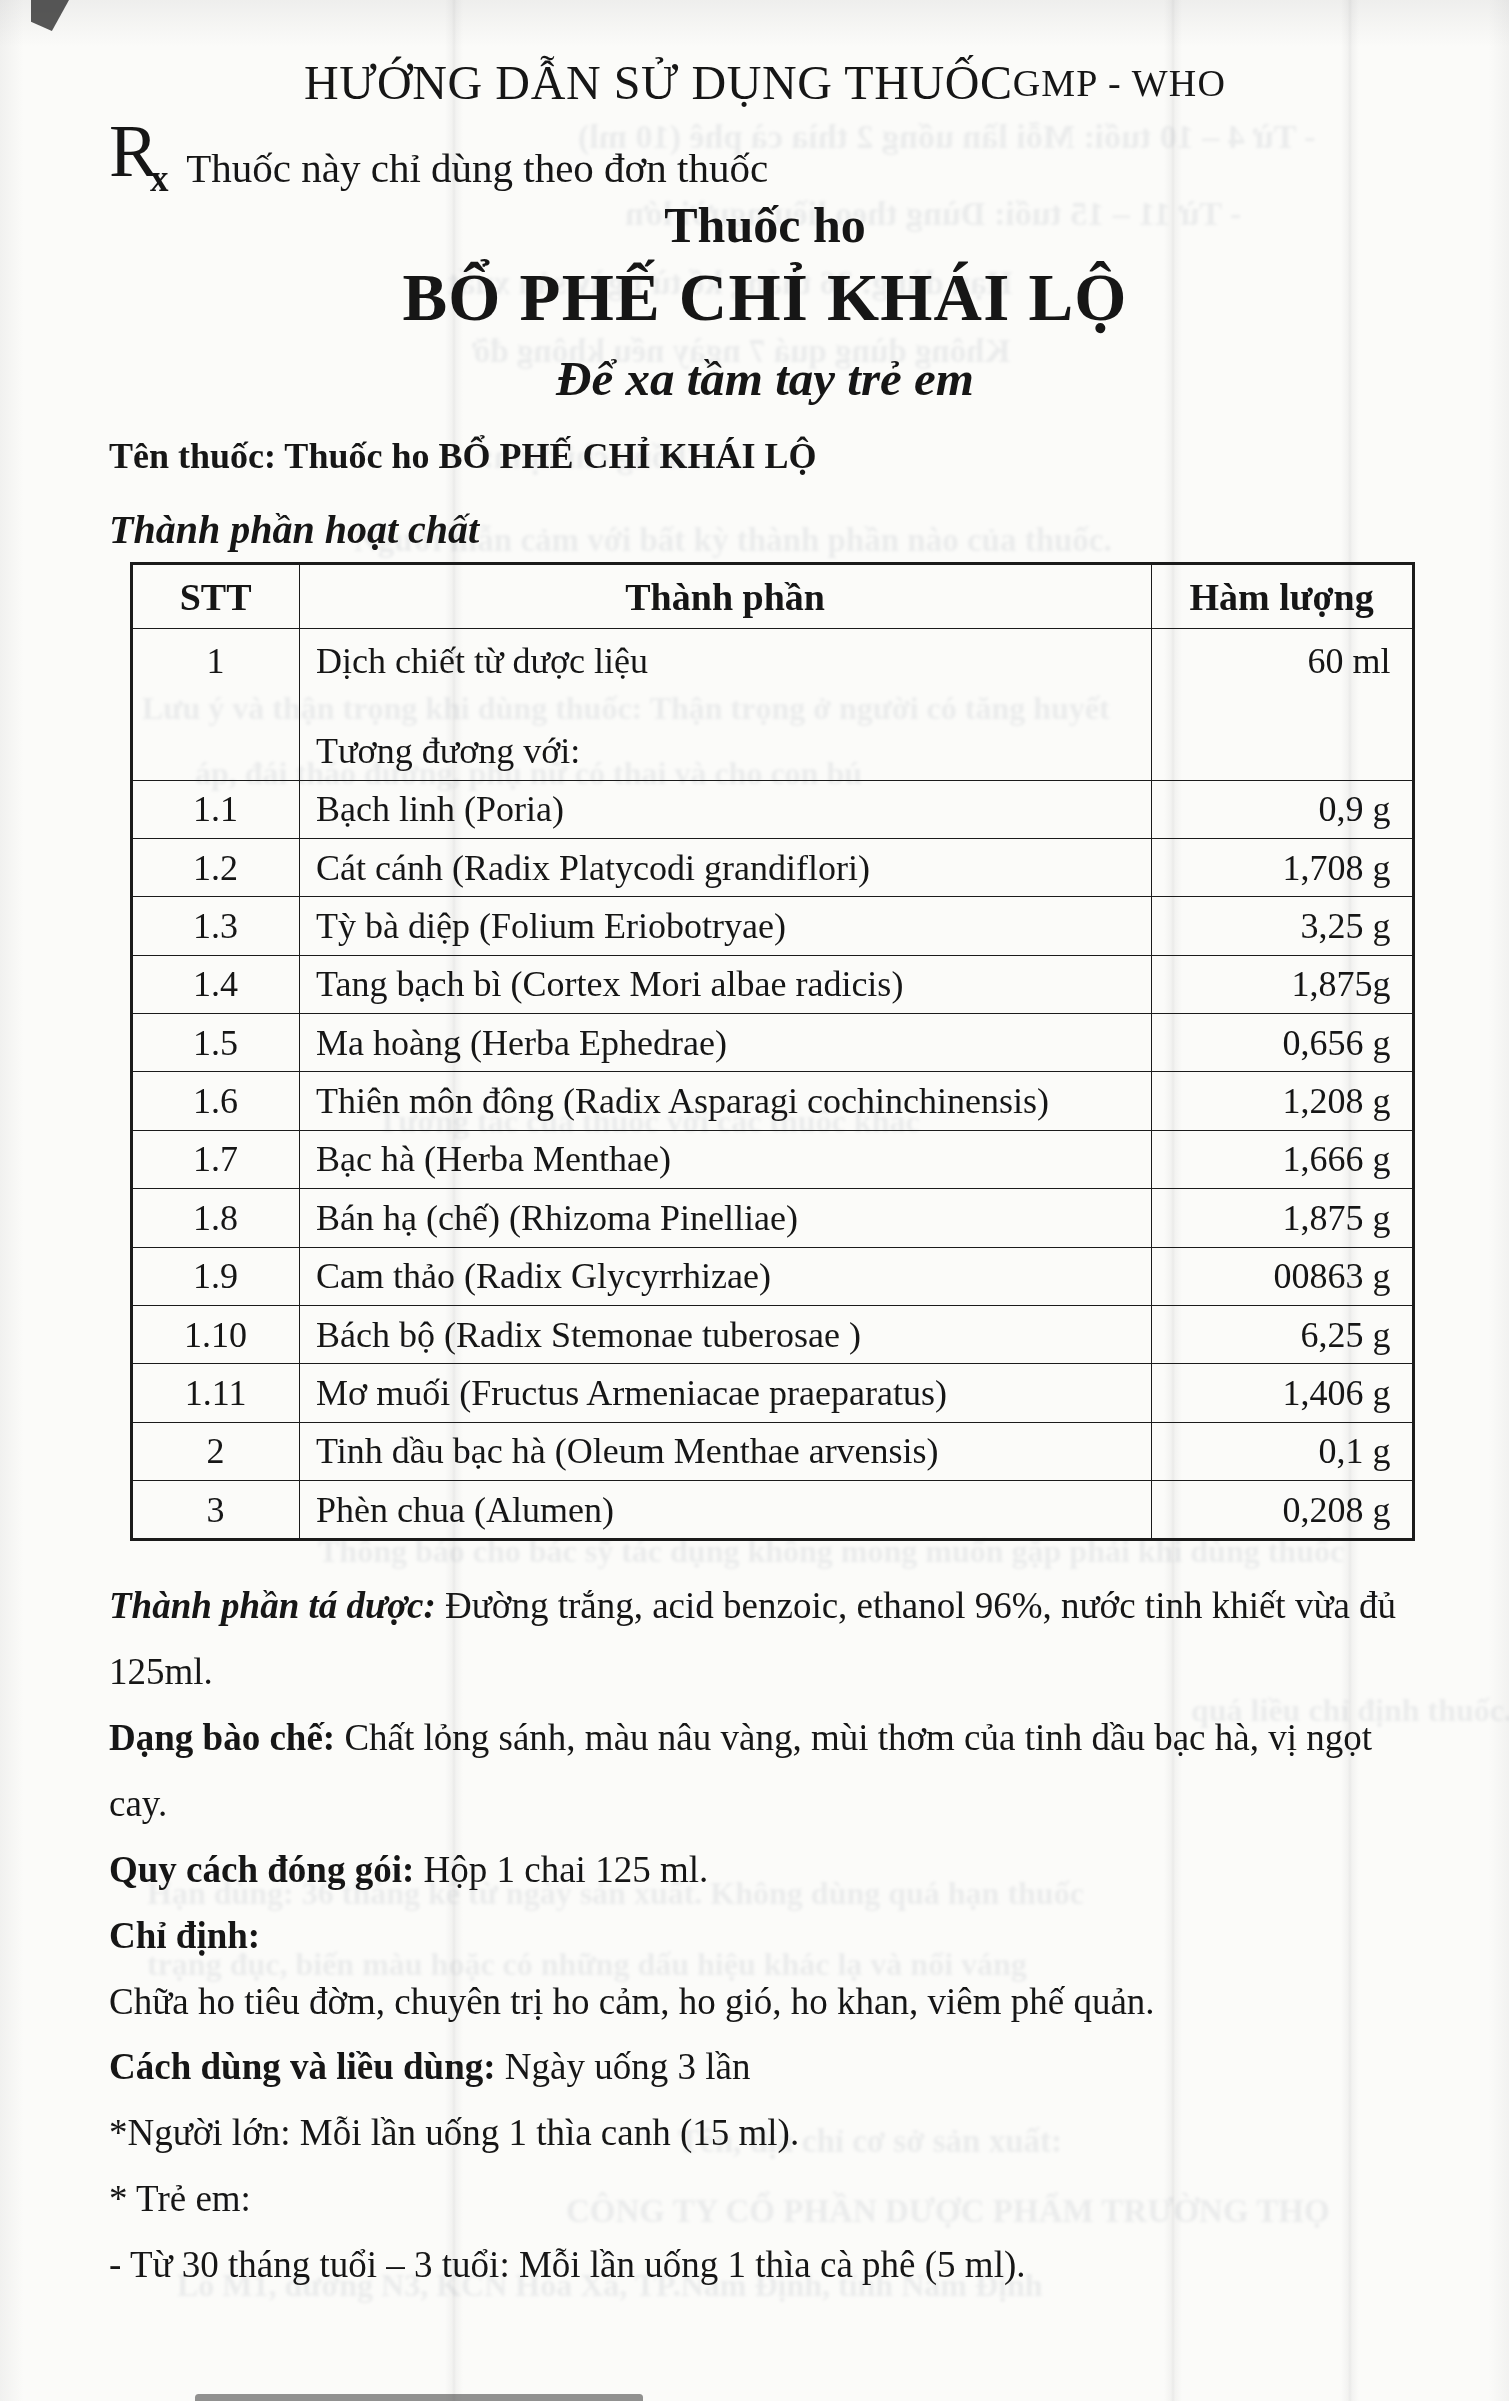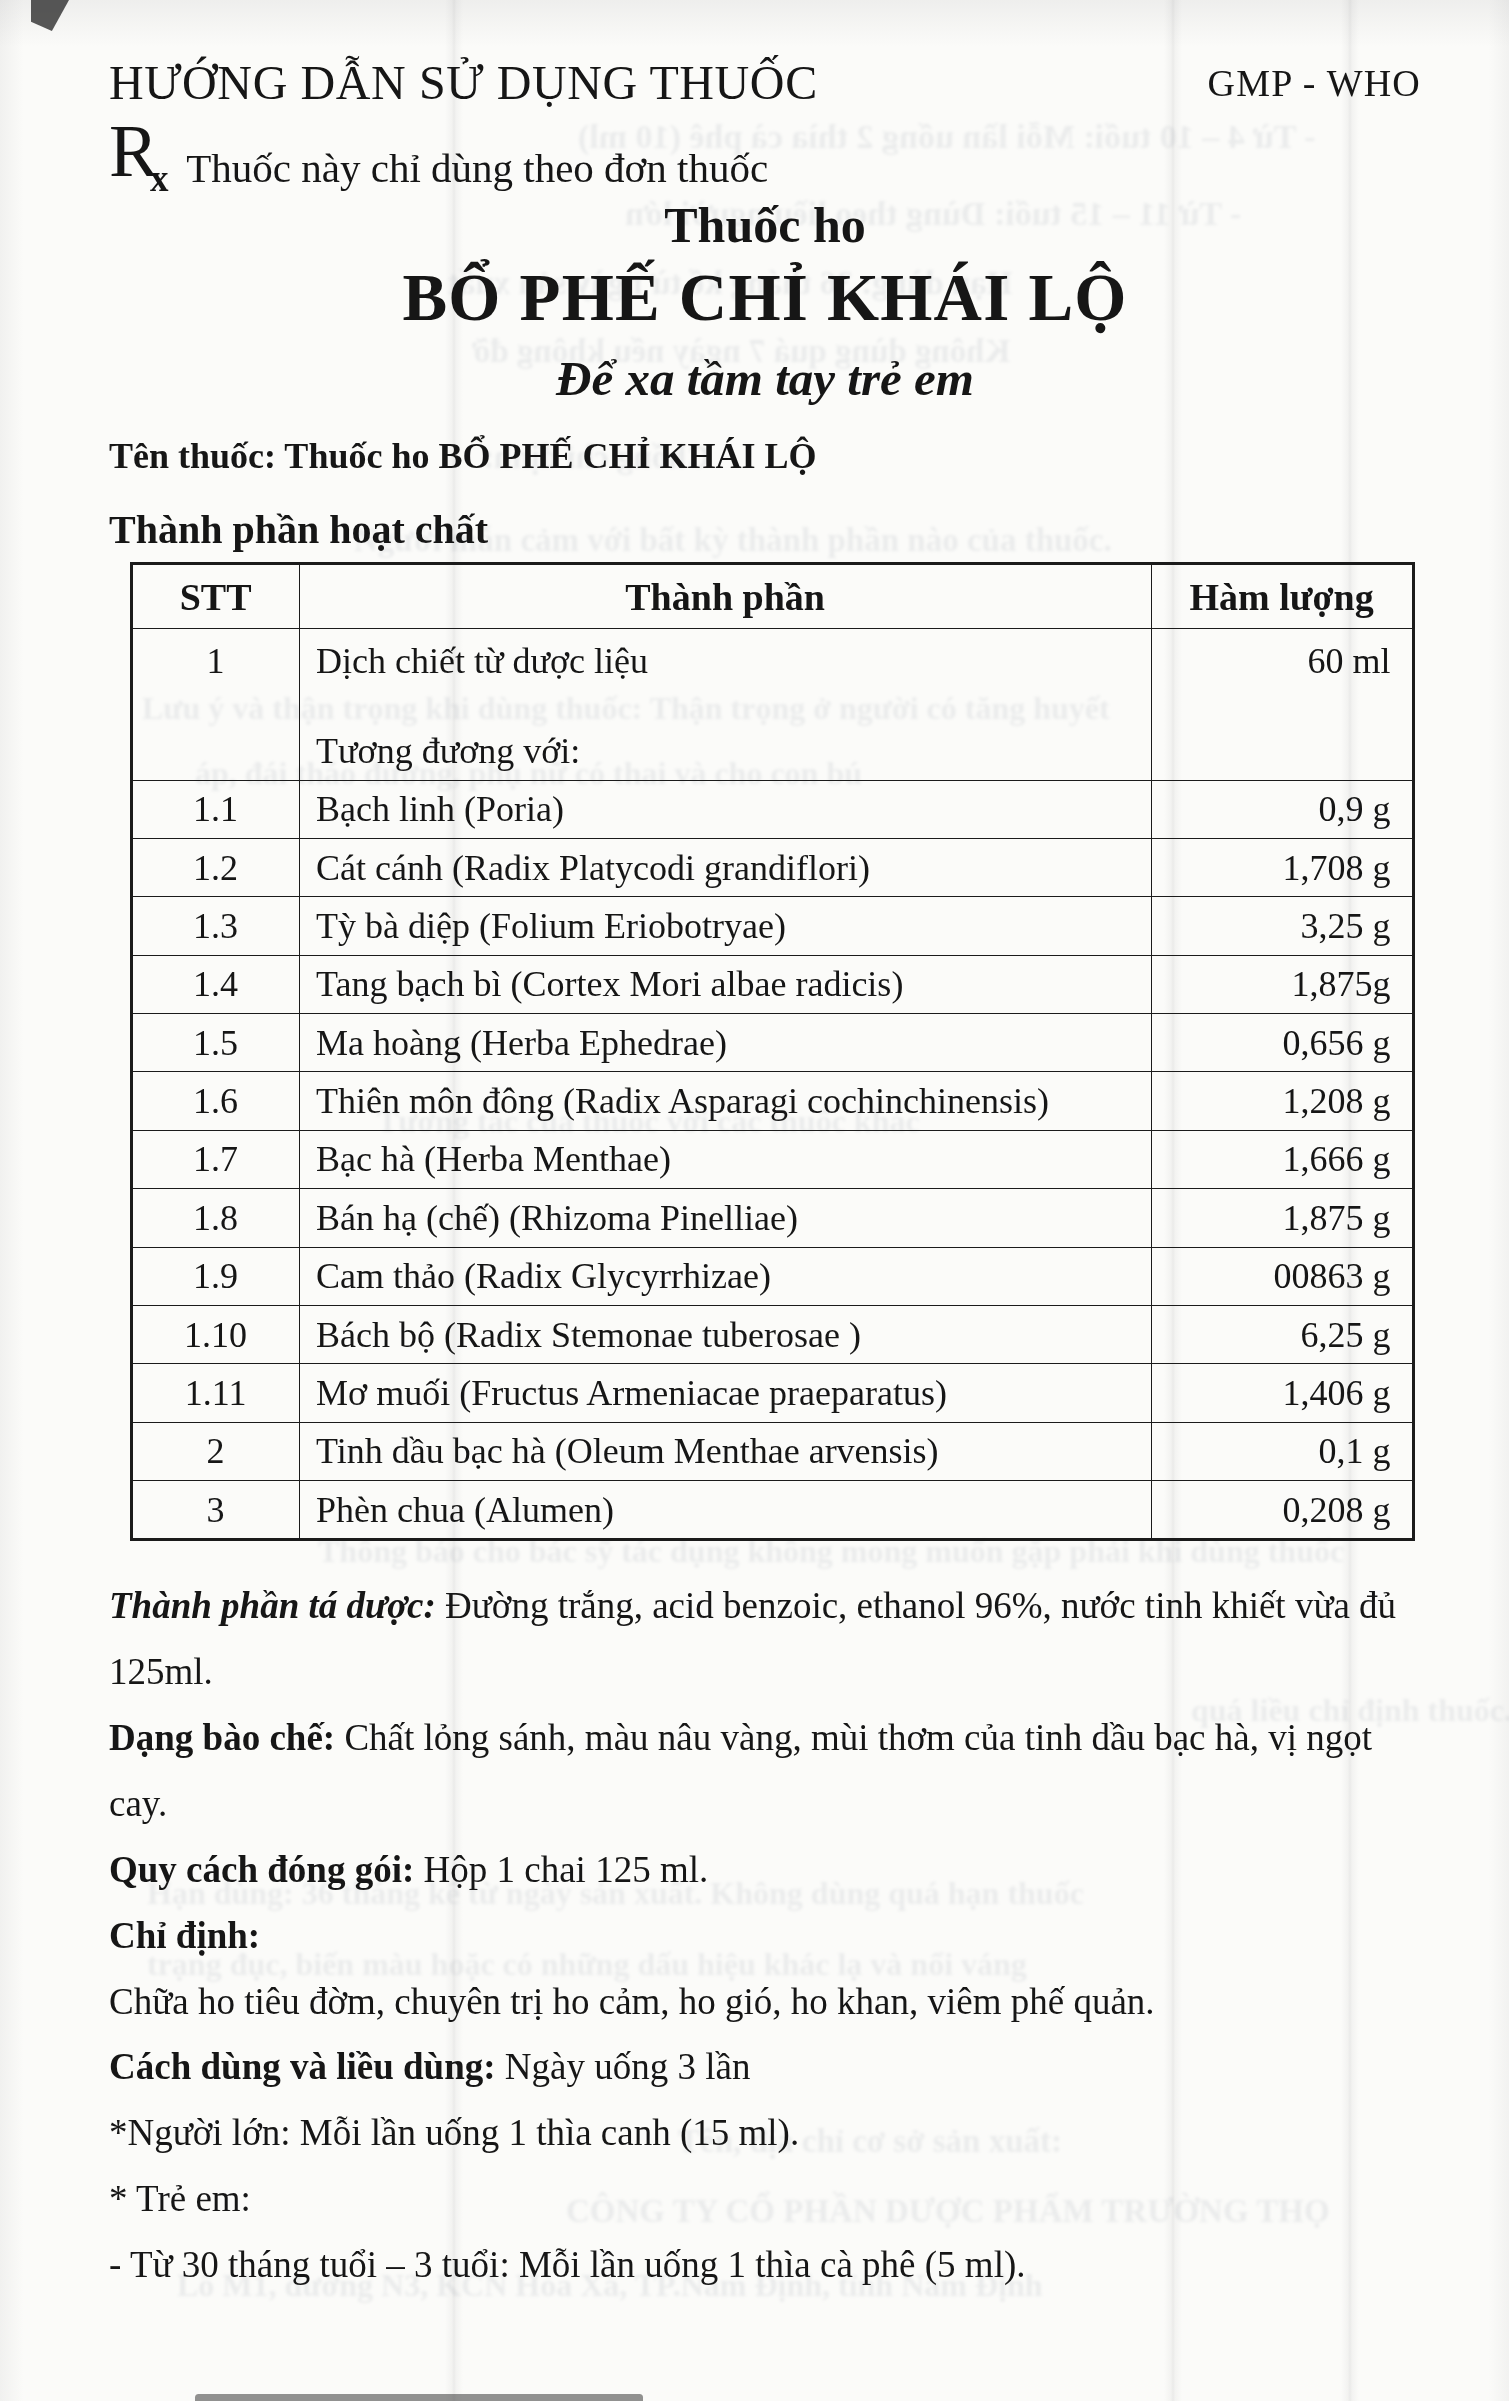--- a/index.html
+++ b/index.html
@@ -16,36 +16,36 @@
     background:linear-gradient(90deg,transparent,rgba(90,90,95,.05) 38%,rgba(90,90,95,.10) 50%,rgba(90,90,95,.05) 62%,transparent);}
   .crease.c1{left:445px}.crease.c2{left:1164px}.crease.c3{left:1341px}
   .ghost-layer{position:absolute;inset:0;pointer-events:none;}
   .ghost{position:absolute;color:#7d8694;opacity:.13;filter:blur(1.8px);white-space:nowrap;font-weight:700;}
   .ghost.mir{transform:scaleX(-1);}
   .corner-nick{position:absolute;left:31px;top:0;width:38px;height:31px;background:#2e2e2e;opacity:.8;
     clip-path:polygon(0 0,100% 0,55% 100%,0 70%);}
   .bottom-nick{position:absolute;left:195px;bottom:0;width:448px;height:7px;background:#3a3a3a;opacity:.55;border-radius:3.5px 3.5px 0 0;}
 
   .content{position:relative;padding:56px 88px 0 109px;}
-  .header-row{display:flex;justify-content:space-between;align-items:flex-start;}
+  .header-row{display:flex;justify-content:center;align-items:flex-start;}
   .doc-title{font-size:48px;line-height:1.12;font-weight:400;letter-spacing:0.6px;}
   .gmp{font-size:38px;padding-top:4.7px;letter-spacing:1.2px;}
   .rx-row{display:flex;align-items:flex-end;margin-top:13px;}
   .rx-sym{font-size:74px;line-height:.78;font-weight:400;}
   .rx-sym .rx-x{font-size:37px;margin-left:-8.3px;vertical-align:-15.3px;font-weight:700;}
   .rx-note{font-size:41px;margin-left:17.7px;padding-bottom:2.4px;}
 
   .title-block{text-align:center;margin-top:2.4px;}
   .t1{font-size:50px;font-weight:700;}
   .t2{font-size:67px;font-weight:700;letter-spacing:1.2px;margin-top:4.7px;}
   .t3{font-size:49px;font-weight:700;font-style:italic;margin-top:14px;text-align:center;}
   .t4{font-size:40px;font-weight:700;font-style:italic;margin-top:10.6px;}
 
   .ten-thuoc{margin-top:28px;font-size:36px;font-weight:700;}
-  .sec-title{margin-top:29.5px;font-size:40px;font-weight:700;}
+  .sec-title{margin-top:29.5px;font-size:40px;font-weight:700;font-style:italic;}
 
   table.ingredients{border-collapse:collapse;margin-top:9px;margin-left:20.6px;border:3.5px solid #1b1b1b;}
   .ingredients th,.ingredients td{border:1.8px solid #1b1b1b;}
   .ingredients th{font-size:38px;font-weight:700;padding:9.4px 4.7px;}
   .ingredients td{font-size:36px;padding:7.7px 0;vertical-align:middle;}
   td.c-stt{text-align:center;}
   td.c-name{padding-left:16.5px;padding-right:9.4px;}
   td.c-amt{text-align:right;padding-right:21px;white-space:nowrap;}
   .latin{}
   tr.tall td{vertical-align:top;padding-top:10.6px;}

